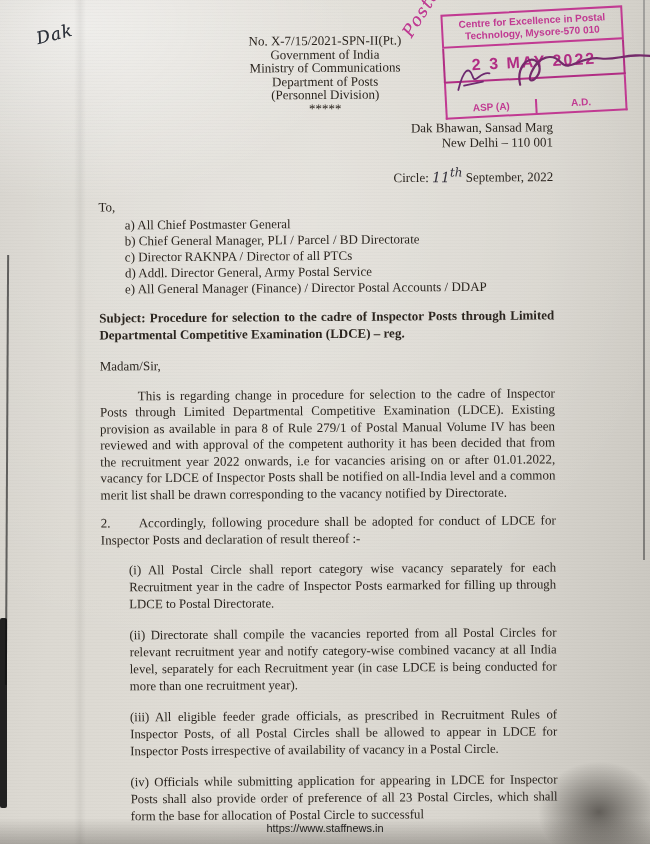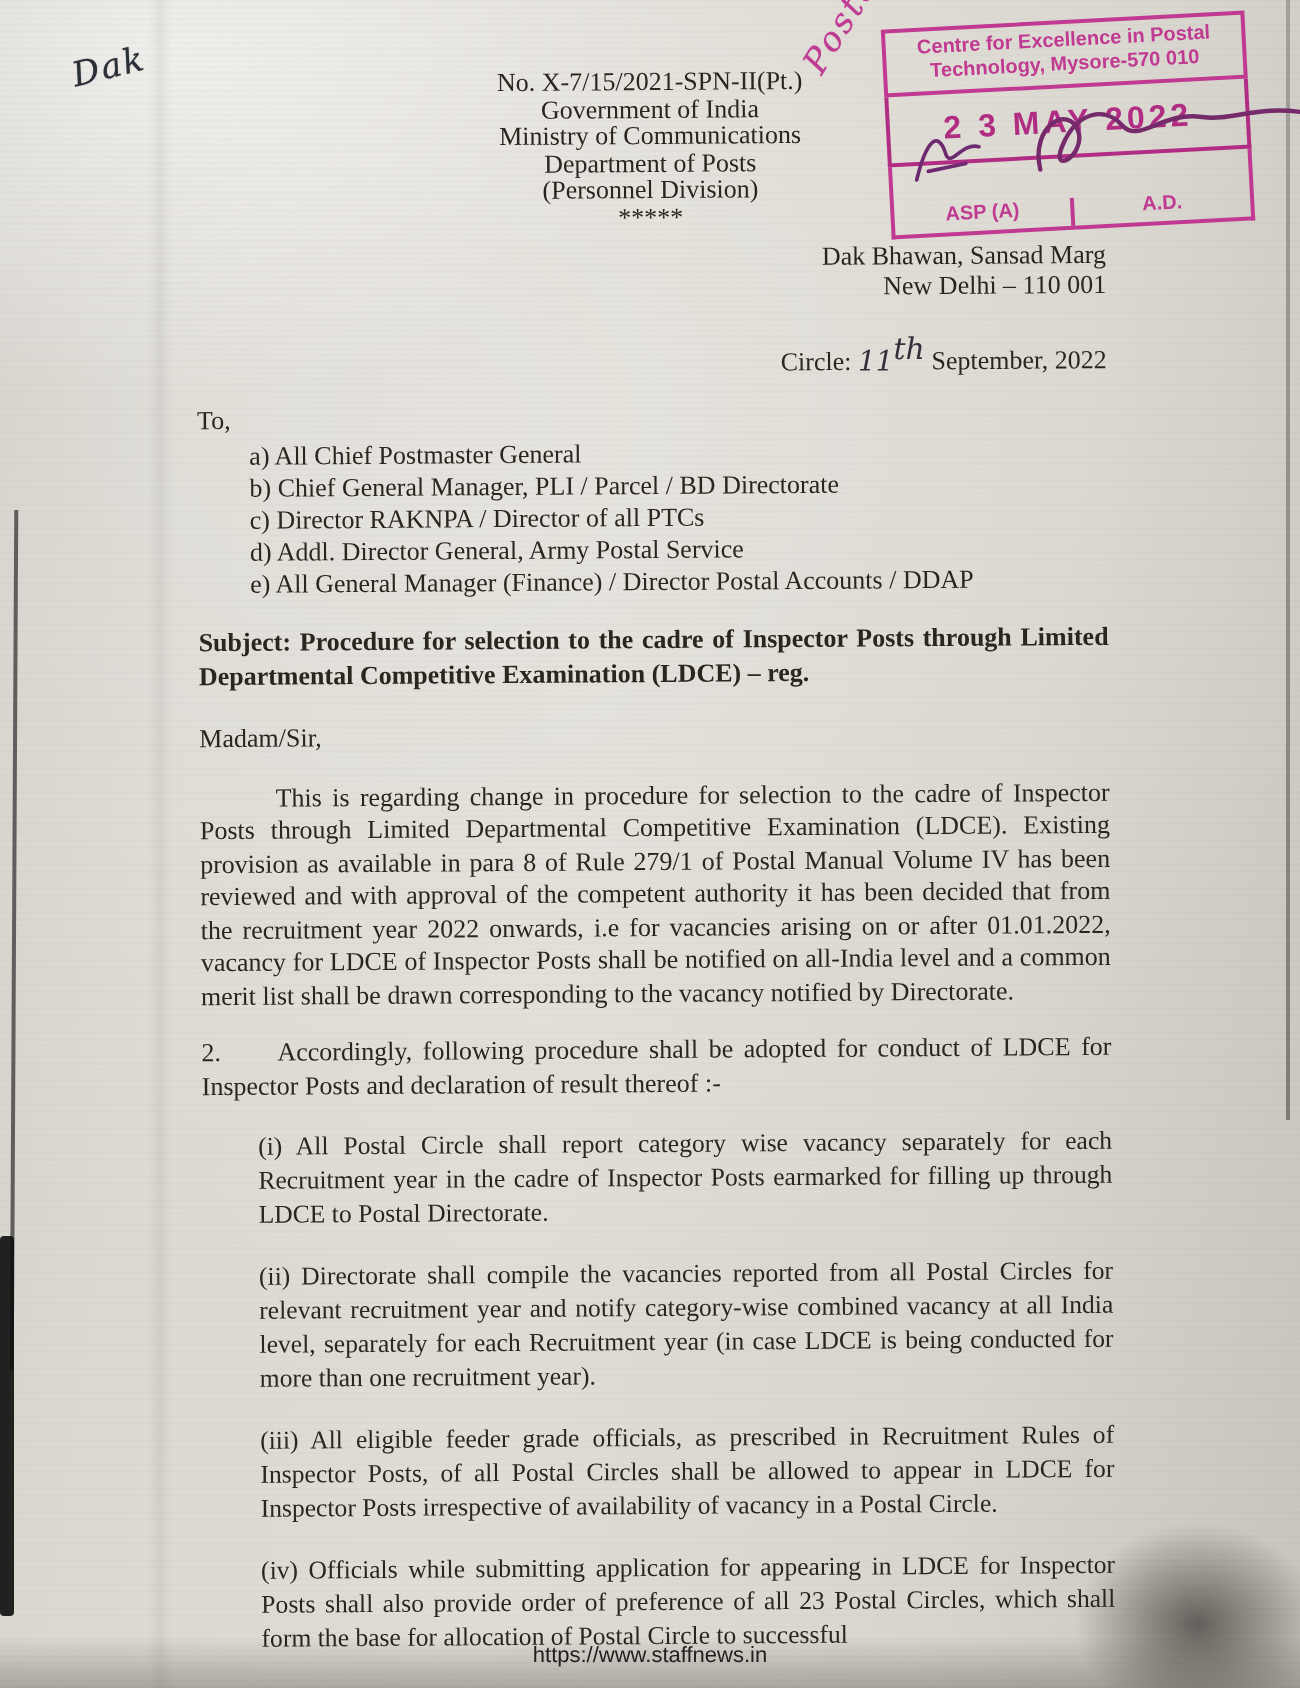--- a/index.html
+++ b/index.html
@@ -20,21 +20,21 @@
   .edge-right-line{ position:absolute; right:5px; top:0; width:2px; height:560px; background:linear-gradient(#7a7a7a,#3f3f3f); opacity:.55; }
   .corner-br { position:absolute; right:-34px; bottom:-38px; width:170px; height:140px;
     background:radial-gradient(closest-side, rgba(28,24,20,0.6), rgba(28,24,20,0) 72%); }
   .bottom-shade { position:absolute; left:0; right:0; bottom:0; height:26px; background:linear-gradient(transparent, rgba(50,45,40,0.3)); pointer-events:none; }
 
   
   .hand { position:absolute; font-family:"DejaVu Serif", serif; font-style:italic; }
   .hand-dak { left:36px; top:24px; font-size:17px; letter-spacing:1px; color:#2b3038; transform:rotate(-14deg); text-shadow:0 0 .5px rgba(30,35,50,.6); }
   .hand-postal { left:398px; top:30px; font-size:17px; letter-spacing:1.5px; color:#bf3a92; transform:rotate(-58deg); transform-origin:left top; text-shadow:0 0 .5px rgba(191,58,146,.6); }
   .handday { font-family:"DejaVu Serif", serif; font-style:italic; color:#33303b; font-size:14px; }
-  .handday sup { font-size:15px; }
+  .handday sup { font-size:12px; }
 
   
   .stamp { position:absolute; left:443px; top:10px; width:182px; transform:rotate(-3deg);
     color:#c13a92; font-family:"Liberation Sans", sans-serif; }
   .stamp-head { border:2px solid #c13a92; text-align:center; font-weight:bold; font-size:10px; line-height:12px; padding:3px 2px; }
   .stamp-date { border:2px solid #b12d84; border-top:none; text-align:center; font-weight:bold; font-size:16px; letter-spacing:2px; color:#b12d84; padding:9px 0 6px; }
   .stamp-cols { border:2px solid #c13a92; border-top:none; display:flex; height:36px; align-items:flex-end; }
   .stamp-cell { flex:1; text-align:center; font-weight:bold; font-size:10px; padding-bottom:3px; }
   .stamp-cell:first-child { border-right:2px solid #c13a92; }
   .sig { position:absolute; overflow:visible; }

